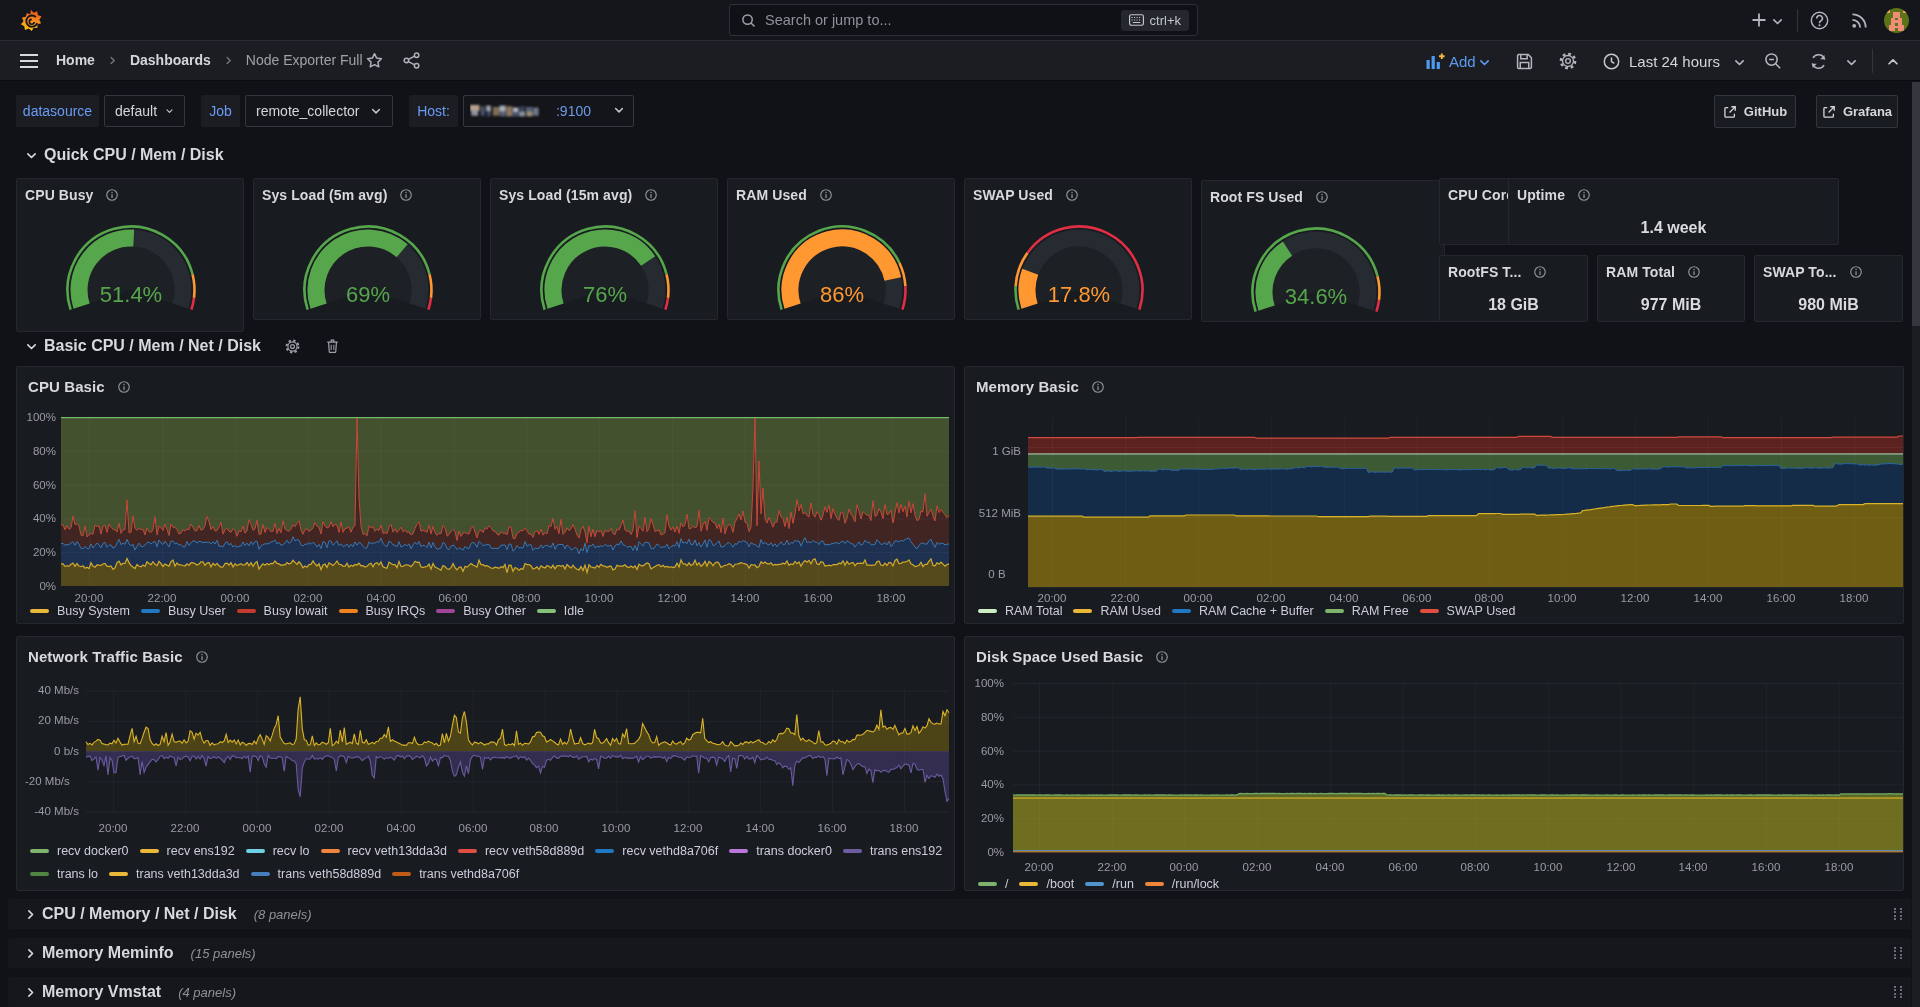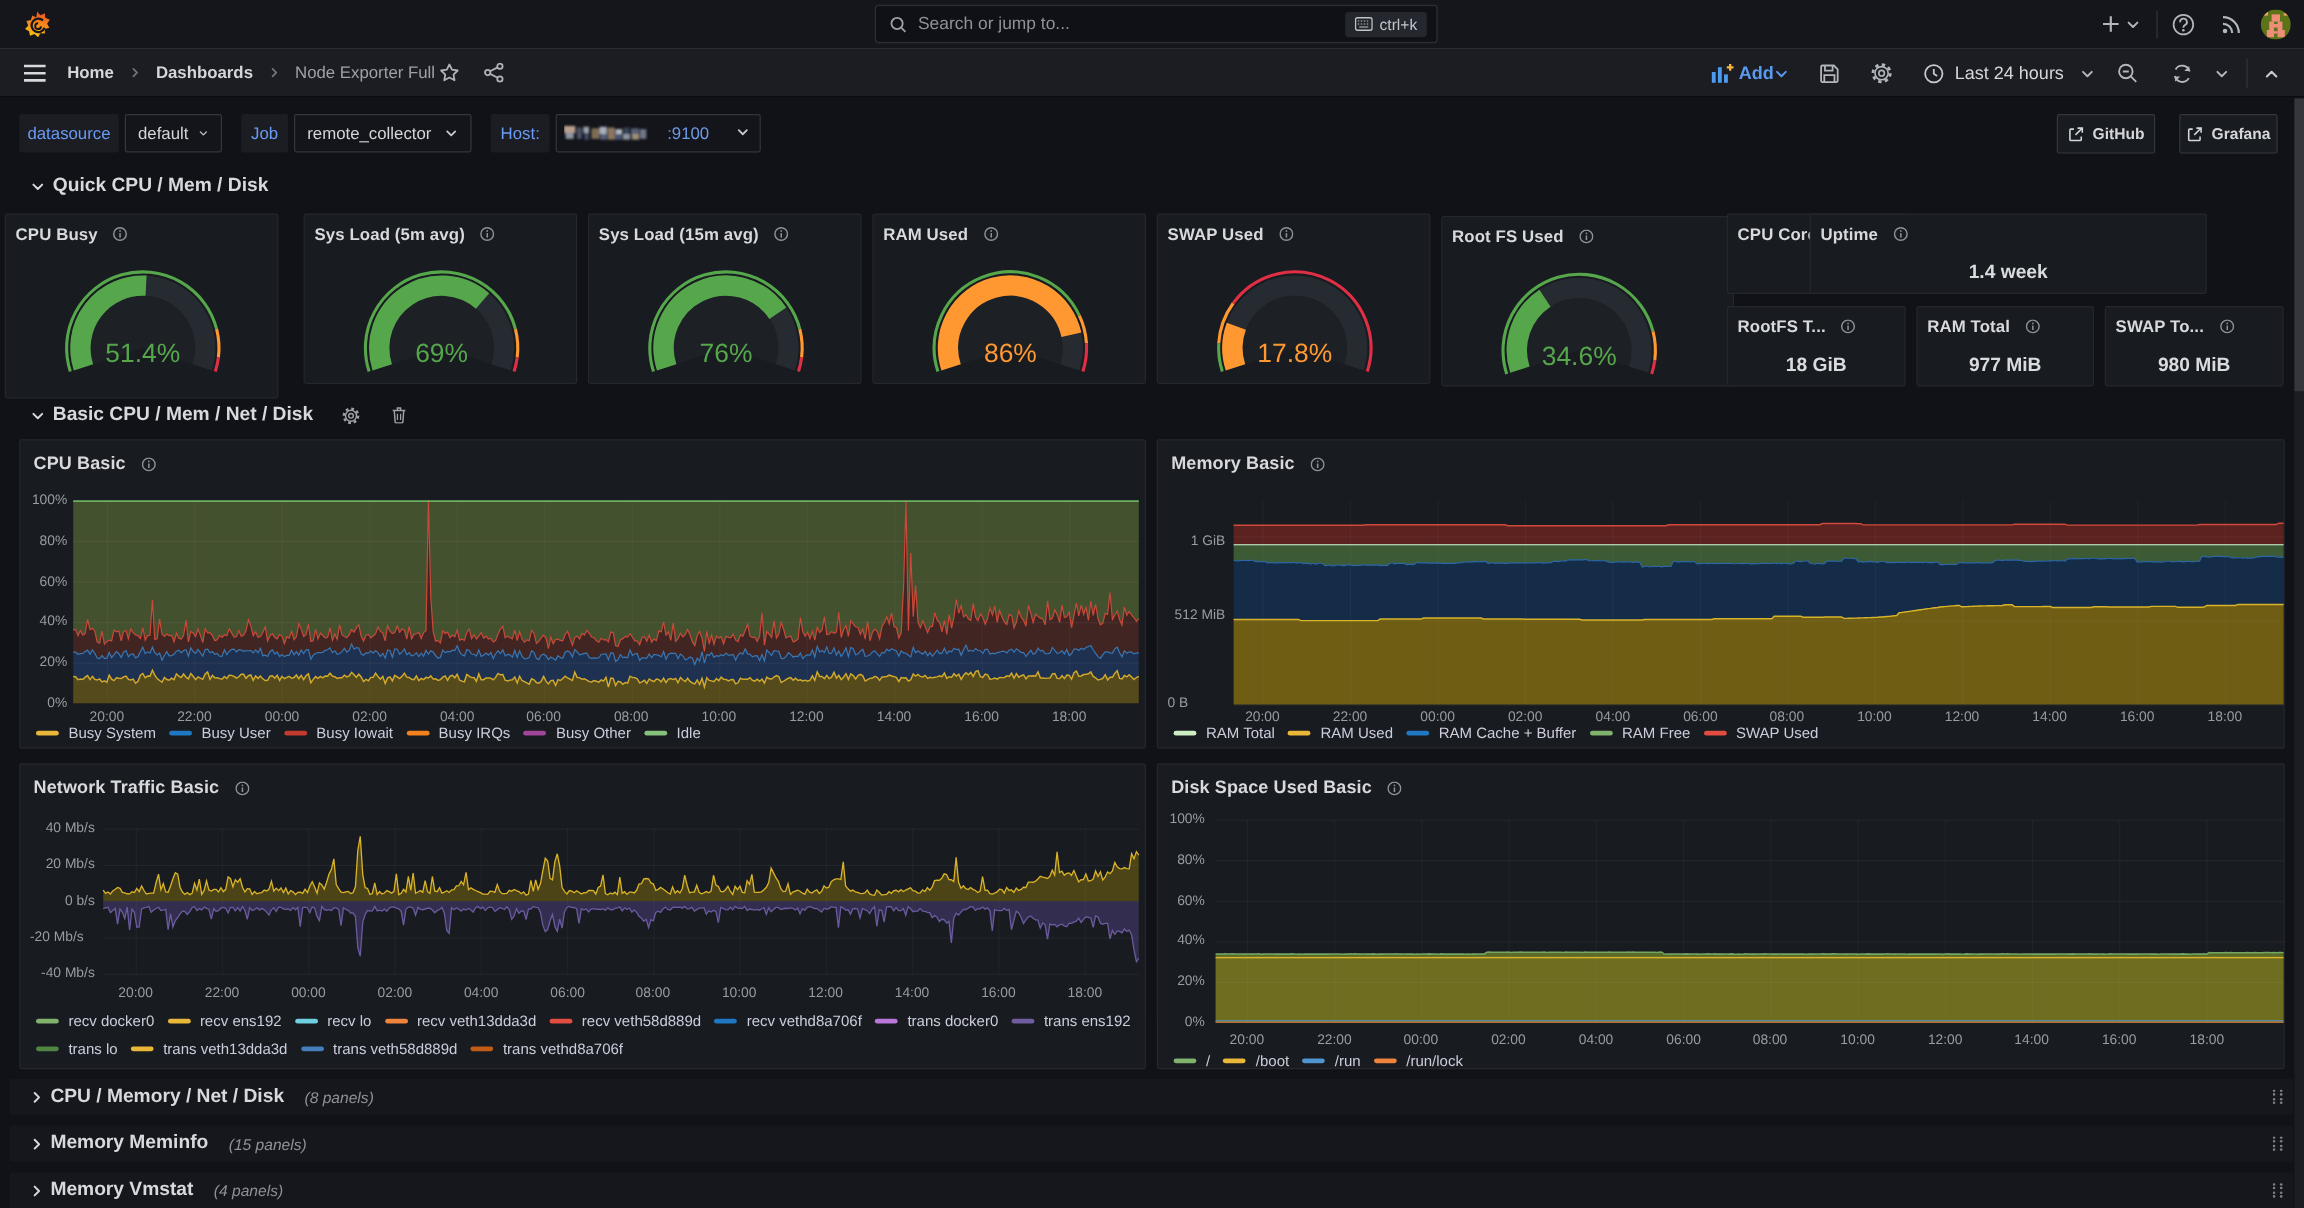--- a/index.html
+++ b/index.html
@@ -107,21 +107,21 @@
     <circle cx="3.2" cy="8" r="2.1" stroke="#aeb2b9" stroke-width="1.4" fill="none"></circle>
     <circle cx="12.8" cy="13" r="2.1" stroke="#aeb2b9" stroke-width="1.4" fill="none"></circle>
     <path d="M5.1 7L11 3.9M5.1 9L11 12.1" stroke="#aeb2b9" stroke-width="1.4"></path>
   </svg>
 <svg width="19" height="17" viewBox="0 0 19 17" class="abs" style="left:1426px;top:53px">
     <rect x="0.5" y="7" width="3.2" height="9" fill="#4d9bf0"></rect>
     <rect x="5.6" y="3" width="3.2" height="13" fill="#4d9bf0"></rect>
     <rect x="10.7" y="9" width="3.2" height="7" fill="#4d9bf0"></rect>
     <path d="M13 3.2h5.6M15.8 0.4v5.6" stroke="#f5b73d" stroke-width="1.9"></path>
   </svg>
-<div class="abs" style="left:1449px;top:52.5px;font-size:15px;font-weight:700;color:#5a9bf0">Add</div>
+<div class="abs" style="left:1449px;top:52.5px;font-size:15px;font-weight:400;color:#5a9bf0">Add</div>
 <div class="abs" style="left:1478px;top:55px"><svg width="13" height="13" viewBox="0 0 16 16" style="">
       <g transform="rotate(0 8 8)">
         <path d="M3.5 6l4.5 4.5L12.5 6" stroke="#5a9bf0" stroke-width="2" fill="none" stroke-linecap="round" stroke-linejoin="round"></path>
       </g>
     </svg></div>
 <svg width="17" height="17" viewBox="0 0 16 16" class="abs" style="left:1516px;top:53px">
     <path d="M1.5 2.5a1 1 0 0 1 1-1h9l3 3v9a1 1 0 0 1-1 1h-11a1 1 0 0 1-1-1z" stroke="#b2b6bd" stroke-width="1.4" fill="none"></path>
     <path d="M4.5 1.5v4h6v-4M4 14.5v-5.5h8v5.5" stroke="#b2b6bd" stroke-width="1.4" fill="none"></path>
   </svg>
 <svg width="18" height="18" viewBox="0 0 20 20" class="abs" style="left:1559px;top:52px">
@@ -214,21 +214,21 @@
       <path d="M9.5 2h4.5v4.5M13.6 2.4L7.5 8.5" stroke="#d5d6da" stroke-width="1.5" fill="none"></path>
     </svg>Grafana</div>
 <div class="sechead" style="left:25px;top:144px;height:22px">
     <svg width="13" height="13" viewBox="0 0 16 16" style="">
       <g transform="rotate(0 8 8)">
         <path d="M3.5 6l4.5 4.5L12.5 6" stroke="#d8d9dd" stroke-width="2" fill="none" stroke-linecap="round" stroke-linejoin="round"></path>
       </g>
     </svg>
     <span style="margin-left:6px">Quick CPU / Mem / Disk</span>
   </div>
-<div class="panel" style="left:4px;top:178px;width:228px;height:154px">
+<div class="panel" style="left:16px;top:178px;width:228px;height:154px">
     <div class="ptitle" style="left:8px;top:8px">CPU Busy <svg width="12" height="12" viewBox="0 0 16 16" style="">
         <circle cx="8" cy="8" r="7" stroke="#8e9297" stroke-width="1.6" fill="none"></circle>
         <rect x="7.2" y="7" width="1.7" height="5" fill="#8e9297"></rect>
         <rect x="7.2" y="3.8" width="1.7" height="1.8" fill="#8e9297"></rect>
       </svg></div>
     <svg width="228" height="142" style="position:absolute;left:0;top:0">
       <path d="M53.61 130.62 A63.50 63.50 0 1 1 175.51 95.21" stroke="#56a64b" stroke-width="2.6" fill="none" stroke-linecap="butt"></path>
       <path d="M175.51 95.21 A63.50 63.50 0 0 1 177.00 118.96" stroke="#ff9830" stroke-width="2.6" fill="none" stroke-linecap="butt"></path>
       <path d="M177.00 118.96 A63.50 63.50 0 0 1 174.39 130.62" stroke="#e02f44" stroke-width="2.6" fill="none" stroke-linecap="butt"></path>
       <path d="M72.63 124.44 A43.5 43.5 0 1 1 155.37 124.44 L114 111 Z" fill="rgba(255,255,255,0.022)" stroke="none"></path>
@@ -464,21 +464,21 @@
       <path d="M63.0 99.9L65.0 100.2L67.0 100.4L69.0 100.1L71.0 100.1L73.0 100.0L75.0 100.2L77.0 100.0L79.0 99.7L81.0 100.8L83.0 101.0L85.0 101.0L87.0 101.1L89.0 100.8L91.0 102.0L93.0 101.9L95.0 101.9L97.0 102.0L99.0 102.1L101.0 101.8L103.0 101.9L105.0 101.8L107.1 102.0L109.1 101.6L111.1 102.0L113.1 101.5L115.1 102.2L117.1 101.8L119.1 101.8L121.1 102.7L123.1 102.5L125.1 102.3L127.1 103.0L129.1 102.4L131.1 103.1L133.1 102.7L135.1 102.2L137.1 102.7L139.1 104.4L141.1 104.2L143.1 103.7L145.1 104.5L147.1 104.3L149.1 103.8L151.1 103.7L153.1 104.2L155.1 104.4L157.1 103.7L159.1 103.8L161.1 104.0L163.1 104.3L165.1 104.1L167.1 104.1L169.1 104.0L171.1 103.7L173.1 103.8L175.1 104.2L177.1 103.7L179.1 104.0L181.1 103.9L183.1 103.7L185.1 104.3L187.1 104.0L189.1 104.1L191.1 104.3L193.1 102.4L195.2 102.0L197.2 102.9L199.2 102.5L201.2 102.4L203.2 102.5L205.2 102.5L207.2 103.5L209.2 103.1L211.2 103.3L213.2 103.6L215.2 101.9L217.2 101.9L219.2 102.1L221.2 102.1L223.2 101.9L225.2 102.2L227.2 102.0L229.2 102.3L231.2 102.0L233.2 102.2L235.2 102.2L237.2 102.5L239.2 102.2L241.2 102.4L243.2 102.4L245.2 102.4L247.2 102.4L249.2 101.8L251.2 102.0L253.2 101.8L255.2 101.4L257.2 101.1L259.2 101.4L261.2 101.3L263.2 101.3L265.2 100.9L267.2 101.2L269.2 100.9L271.2 101.0L273.2 100.7L275.2 102.6L277.2 102.0L279.2 102.1L281.2 102.5L283.3 102.1L285.3 102.2L287.3 102.3L289.3 102.5L291.3 102.4L293.3 101.9L295.3 102.3L297.3 102.1L299.3 102.1L301.3 102.1L303.3 101.8L305.3 102.3L307.3 102.1L309.3 102.0L311.3 102.0L313.3 102.0L315.3 101.9L317.3 101.8L319.3 101.8L321.3 102.2L323.3 102.0L325.3 101.7L327.3 101.8L329.3 100.9L331.3 100.6L333.3 101.0L335.3 100.6L337.3 100.3L339.3 100.8L341.3 99.7L343.3 99.3L345.3 99.8L347.3 99.6L349.3 99.4L351.3 99.6L353.3 99.5L355.3 99.3L357.3 99.4L359.3 100.2L361.3 100.3L363.3 100.2L365.3 100.3L367.3 100.1L369.4 100.3L371.4 100.3L373.4 100.4L375.4 101.4L377.4 101.6L379.4 101.6L381.4 101.3L383.4 101.3L385.4 101.2L387.4 101.5L389.4 101.3L391.4 101.3L393.4 101.3L395.4 101.6L397.4 101.4L399.4 101.3L401.4 101.4L403.4 105.5L405.4 105.1L407.4 104.7L409.4 105.2L411.4 105.3L413.4 105.0L415.4 105.1L417.4 104.9L419.4 105.4L421.4 105.0L423.4 105.0L425.4 105.1L427.4 105.0L429.4 100.9L431.4 100.9L433.4 101.4L435.4 101.0L437.4 101.1L439.4 101.1L441.4 101.1L443.4 101.2L445.4 100.9L447.4 101.1L449.4 102.9L451.4 102.7L453.4 102.6L455.4 102.4L457.5 102.5L459.5 102.8L461.5 102.2L463.5 102.6L465.5 102.4L467.5 102.7L469.5 102.6L471.5 102.5L473.5 102.4L475.5 102.4L477.5 102.5L479.5 102.8L481.5 102.8L483.5 102.6L485.5 102.5L487.5 102.7L489.5 102.5L491.5 102.4L493.5 102.9L495.5 102.9L497.5 102.7L499.5 102.6L501.5 102.8L503.5 102.4L505.5 102.6L507.5 102.3L509.5 102.6L511.5 102.6L513.5 102.2L515.5 102.7L517.5 102.1L519.5 102.9L521.5 102.2L523.5 102.4L525.5 102.9L527.5 102.9L529.5 102.6L531.5 100.2L533.5 100.9L535.5 101.0L537.5 100.7L539.5 100.5L541.5 100.5L543.5 102.4L545.6 102.8L547.6 103.1L549.6 102.4L551.6 102.7L553.6 103.0L555.6 102.5L557.6 100.4L559.6 100.6L561.6 100.7L563.6 100.6L565.6 100.7L567.6 100.9L569.6 100.7L571.6 98.1L573.6 98.2L575.6 98.2L577.6 98.4L579.6 98.3L581.6 98.7L583.6 101.2L585.6 100.9L587.6 101.5L589.6 101.3L591.6 101.1L593.6 100.9L595.6 101.3L597.6 101.3L599.6 101.6L601.6 101.1L603.6 100.7L605.6 101.1L607.6 101.8L609.6 101.7L611.6 101.8L613.6 101.9L615.6 101.6L617.6 101.7L619.6 101.7L621.6 101.9L623.6 101.4L625.6 101.5L627.6 101.8L629.6 101.5L631.6 101.6L633.7 101.6L635.7 101.6L637.7 101.8L639.7 101.3L641.7 101.8L643.7 101.7L645.7 101.8L647.7 101.4L649.7 101.4L651.7 103.5L653.7 103.6L655.7 103.6L657.7 103.2L659.7 103.4L661.7 103.2L663.7 103.5L665.7 103.2L667.7 101.8L669.7 101.9L671.7 102.1L673.7 102.0L675.7 102.0L677.7 102.0L679.7 102.0L681.7 101.9L683.7 101.8L685.7 102.1L687.7 102.0L689.7 102.1L691.7 102.1L693.7 102.0L695.7 101.7L697.7 100.1L699.7 99.8L701.7 99.8L703.7 100.2L705.7 99.7L707.7 99.6L709.7 99.9L711.7 99.6L713.7 99.8L715.7 99.6L717.7 99.9L719.8 99.9L721.8 100.9L723.8 100.8L725.8 100.8L727.8 101.0L729.8 100.8L731.8 100.6L733.8 100.6L735.8 100.5L737.8 100.7L739.8 100.3L741.8 100.7L743.8 100.4L745.8 100.2L747.8 100.3L749.8 100.4L751.8 100.5L753.8 100.1L755.8 100.6L757.8 98.8L759.8 98.7L761.8 98.3L763.8 98.5L765.8 98.7L767.8 98.6L769.8 98.6L771.8 98.6L773.8 98.2L775.8 98.7L777.8 98.1L779.8 98.2L781.8 98.4L783.8 98.7L785.8 98.6L787.8 98.8L789.8 98.6L791.8 98.4L793.8 98.2L795.8 98.7L797.8 98.5L799.8 98.5L801.8 98.7L803.8 98.3L805.8 98.5L807.9 98.3L809.9 98.4L811.9 98.4L813.9 98.2L815.9 101.2L817.9 101.3L819.9 101.3L821.9 101.1L823.9 100.8L825.9 101.1L827.9 100.9L829.9 101.4L831.9 101.1L833.9 101.3L835.9 101.4L837.9 101.2L839.9 100.7L841.9 100.7L843.9 100.9L845.9 101.2L847.9 100.9L849.9 100.8L851.9 100.8L853.9 101.2L855.9 101.0L857.9 100.9L859.9 100.7L861.9 101.3L863.9 100.9L865.9 100.8L867.9 100.6L869.9 96.7L871.9 96.7L873.9 97.0L875.9 97.2L877.9 96.9L879.9 96.6L881.9 96.6L883.9 96.7L885.9 96.7L887.9 96.8L889.9 96.9L891.9 96.8L893.9 97.6L896.0 98.1L898.0 97.6L900.0 98.0L902.0 97.6L904.0 98.2L906.0 97.8L908.0 98.1L910.0 98.2L912.0 97.9L914.0 97.7L916.0 96.9L918.0 97.0L920.0 96.7L922.0 96.7L924.0 96.6L926.0 96.5L928.0 96.7L930.0 96.7L932.0 97.0L934.0 97.2L936.0 97.4L938.0 97.1" stroke="#2d66a3" stroke-width="1" fill="none"></path>
       <path d="M63.0 149.2L65.0 149.2L67.0 149.2L69.0 149.2L71.0 149.2L73.0 149.2L75.0 149.2L77.0 149.2L79.0 149.2L81.0 149.2L83.0 149.2L85.0 149.2L87.0 149.2L89.0 149.2L91.0 149.2L93.0 149.2L95.0 149.2L97.0 149.2L99.0 149.2L101.0 149.2L103.0 149.2L105.0 149.2L107.1 149.2L109.1 149.2L111.1 149.2L113.1 149.2L115.1 149.2L117.1 149.2L119.1 150.2L121.1 150.2L123.1 150.2L125.1 150.2L127.1 150.2L129.1 150.2L131.1 150.2L133.1 150.2L135.1 150.2L137.1 150.2L139.1 150.2L141.1 150.2L143.1 150.2L145.1 150.2L147.1 150.2L149.1 150.2L151.1 150.2L153.1 150.2L155.1 150.2L157.1 150.2L159.1 150.2L161.1 150.2L163.1 150.2L165.1 150.2L167.1 150.2L169.1 150.2L171.1 150.2L173.1 150.2L175.1 150.2L177.1 150.2L179.1 150.2L181.1 150.2L183.1 150.2L185.1 148.9L187.1 148.9L189.1 148.9L191.1 148.9L193.1 148.9L195.2 148.9L197.2 148.9L199.2 148.9L201.2 148.9L203.2 148.9L205.2 148.9L207.2 148.9L209.2 148.9L211.2 148.9L213.2 148.9L215.2 148.9L217.2 148.9L219.2 148.9L221.2 148.0L223.2 148.0L225.2 148.0L227.2 148.0L229.2 148.0L231.2 148.0L233.2 148.0L235.2 148.0L237.2 148.0L239.2 148.0L241.2 148.0L243.2 148.0L245.2 148.0L247.2 148.0L249.2 148.0L251.2 148.0L253.2 148.0L255.2 148.0L257.2 148.0L259.2 148.0L261.2 148.0L263.2 148.0L265.2 148.0L267.2 148.0L269.2 148.0L271.2 148.8L273.2 148.8L275.2 148.8L277.2 148.8L279.2 148.8L281.2 148.8L283.3 148.8L285.3 148.8L287.3 148.8L289.3 148.8L291.3 148.8L293.3 148.8L295.3 148.8L297.3 148.8L299.3 148.8L301.3 148.8L303.3 148.8L305.3 149.0L307.3 149.0L309.3 149.0L311.3 149.0L313.3 149.0L315.3 149.0L317.3 149.0L319.3 149.0L321.3 149.0L323.3 149.0L325.3 149.0L327.3 149.0L329.3 149.0L331.3 149.0L333.3 149.0L335.3 149.0L337.3 149.0L339.3 149.0L341.3 149.0L343.3 149.0L345.3 149.0L347.3 149.0L349.3 149.0L351.3 149.0L353.3 149.7L355.3 149.7L357.3 149.7L359.3 149.7L361.3 149.7L363.3 149.7L365.3 149.7L367.3 149.7L369.4 149.7L371.4 149.7L373.4 149.7L375.4 149.7L377.4 149.7L379.4 149.7L381.4 149.7L383.4 149.7L385.4 149.7L387.4 149.7L389.4 149.7L391.4 149.7L393.4 149.7L395.4 149.7L397.4 149.7L399.4 149.7L401.4 149.7L403.4 149.7L405.4 149.2L407.4 149.2L409.4 149.2L411.4 149.2L413.4 149.2L415.4 149.2L417.4 149.2L419.4 149.2L421.4 149.2L423.4 149.3L425.4 149.3L427.4 149.3L429.4 149.3L431.4 149.3L433.4 149.3L435.4 149.3L437.4 149.3L439.4 149.3L441.4 149.3L443.4 149.3L445.4 149.3L447.4 149.3L449.4 149.3L451.4 149.3L453.4 149.3L455.4 149.3L457.5 149.3L459.5 149.3L461.5 149.3L463.5 148.7L465.5 148.7L467.5 148.7L469.5 148.7L471.5 148.7L473.5 148.7L475.5 148.7L477.5 148.7L479.5 148.7L481.5 148.7L483.5 148.7L485.5 148.7L487.5 148.7L489.5 148.7L491.5 148.6L493.5 148.6L495.5 148.6L497.5 148.6L499.5 148.6L501.5 148.6L503.5 148.6L505.5 148.6L507.5 148.6L509.5 148.6L511.5 148.6L513.5 146.6L515.5 146.6L517.5 146.6L519.5 146.6L521.5 146.6L523.5 146.6L525.5 146.6L527.5 146.6L529.5 146.6L531.5 146.5L533.5 146.5L535.5 146.5L537.5 147.3L539.5 147.3L541.5 147.3L543.5 147.3L545.6 147.3L547.6 147.3L549.6 147.3L551.6 147.3L553.6 147.3L555.6 147.2L557.6 147.2L559.6 147.2L561.6 147.2L563.6 147.2L565.6 147.1L567.6 147.1L569.6 147.1L571.6 148.3L573.6 148.3L575.6 148.2L577.6 148.2L579.6 148.1L581.6 148.1L583.6 148.0L585.6 147.9L587.6 147.9L589.6 147.8L591.6 147.7L593.6 147.7L595.6 147.6L597.6 147.5L599.6 147.4L601.6 147.2L603.6 147.1L605.6 146.9L607.6 146.7L609.6 146.6L611.6 146.4L613.6 146.1L615.6 145.9L617.6 143.6L619.6 143.4L621.6 143.1L623.6 142.8L625.6 142.6L627.6 142.3L629.6 142.0L631.6 141.7L633.7 141.4L635.7 141.1L637.7 140.8L639.7 140.5L641.7 140.2L643.7 140.0L645.7 139.7L647.7 139.4L649.7 139.2L651.7 138.9L653.7 138.7L655.7 138.5L657.7 138.3L659.7 138.1L661.7 137.9L663.7 137.8L665.7 137.6L667.7 137.5L669.7 138.7L671.7 138.6L673.7 138.5L675.7 138.4L677.7 138.3L679.7 138.2L681.7 138.1L683.7 138.0L685.7 138.0L687.7 137.9L689.7 137.9L691.7 137.8L693.7 137.8L695.7 137.8L697.7 137.7L699.7 137.7L701.7 137.7L703.7 137.6L705.7 137.0L707.7 137.0L709.7 137.0L711.7 137.0L713.7 138.5L715.7 138.5L717.7 138.5L719.8 138.5L721.8 138.5L723.8 138.5L725.8 138.5L727.8 138.5L729.8 138.5L731.8 138.5L733.8 138.5L735.8 138.5L737.8 138.4L739.8 138.4L741.8 138.4L743.8 138.4L745.8 139.3L747.8 139.3L749.8 139.2L751.8 139.2L753.8 139.2L755.8 139.2L757.8 139.2L759.8 139.2L761.8 139.2L763.8 139.2L765.8 139.2L767.8 139.2L769.8 139.2L771.8 139.2L773.8 139.2L775.8 139.2L777.8 139.2L779.8 138.6L781.8 138.6L783.8 138.6L785.8 138.6L787.8 138.6L789.8 138.6L791.8 138.8L793.8 138.8L795.8 138.8L797.8 138.8L799.8 138.8L801.8 138.8L803.8 138.8L805.8 138.8L807.9 138.8L809.9 138.8L811.9 138.8L813.9 138.8L815.9 138.8L817.9 138.8L819.9 138.8L821.9 138.8L823.9 138.8L825.9 138.8L827.9 138.3L829.9 138.3L831.9 138.3L833.9 138.3L835.9 138.3L837.9 138.3L839.9 138.3L841.9 138.3L843.9 138.3L845.9 138.3L847.9 138.3L849.9 139.1L851.9 139.1L853.9 139.1L855.9 139.1L857.9 139.1L859.9 139.1L861.9 139.1L863.9 139.1L865.9 139.1L867.9 139.1L869.9 139.1L871.9 138.9L873.9 137.6L875.9 137.6L877.9 137.6L879.9 137.6L881.9 137.6L883.9 137.6L885.9 137.6L887.9 137.6L889.9 137.6L891.9 137.6L893.9 137.6L896.0 137.6L898.0 137.6L900.0 136.7L902.0 136.7L904.0 136.7L906.0 136.7L908.0 136.7L910.0 136.7L912.0 136.7L914.0 136.7L916.0 136.7L918.0 136.7L920.0 136.7L922.0 136.7L924.0 136.7L926.0 136.7L928.0 136.7L930.0 136.7L932.0 136.7L934.0 136.7L936.0 136.7L938.0 136.7" stroke="#d9b329" stroke-width="1.2" fill="none"></path>
     </svg>
     <div class="ptitle" style="left:11px;top:11px;font-size:15px">Memory Basic <svg width="12" height="12" viewBox="0 0 16 16" style="">
         <circle cx="8" cy="8" r="7" stroke="#8e9297" stroke-width="1.6" fill="none"></circle>
         <rect x="7.2" y="7" width="1.7" height="5" fill="#8e9297"></rect>
         <rect x="7.2" y="3.8" width="1.7" height="1.8" fill="#8e9297"></rect>
       </svg></div>
     <div class="axl" style="left:8px;top:78px;width:48px;text-align:right">1 GiB</div>
     <div class="axl" style="left:8px;top:140px;width:48px;text-align:right">512 MiB</div>
-    <div class="axl" style="left:8px;top:213px;width:48px;text-align:left">0 B</div>
+    <div class="axl" style="left:8px;top:201px;width:48px;text-align:center">0 B</div>
     <div class="axl" style="left:67px;top:225px;width:40px;text-align:center">20:00</div>
     <div class="axl" style="left:140px;top:225px;width:40px;text-align:center">22:00</div>
     <div class="axl" style="left:213px;top:225px;width:40px;text-align:center">00:00</div>
     <div class="axl" style="left:286px;top:225px;width:40px;text-align:center">02:00</div>
     <div class="axl" style="left:359px;top:225px;width:40px;text-align:center">04:00</div>
     <div class="axl" style="left:432px;top:225px;width:40px;text-align:center">06:00</div>
     <div class="axl" style="left:504px;top:225px;width:40px;text-align:center">08:00</div>
     <div class="axl" style="left:577px;top:225px;width:40px;text-align:center">10:00</div>
     <div class="axl" style="left:650px;top:225px;width:40px;text-align:center">12:00</div>
     <div class="axl" style="left:723px;top:225px;width:40px;text-align:center">14:00</div>

